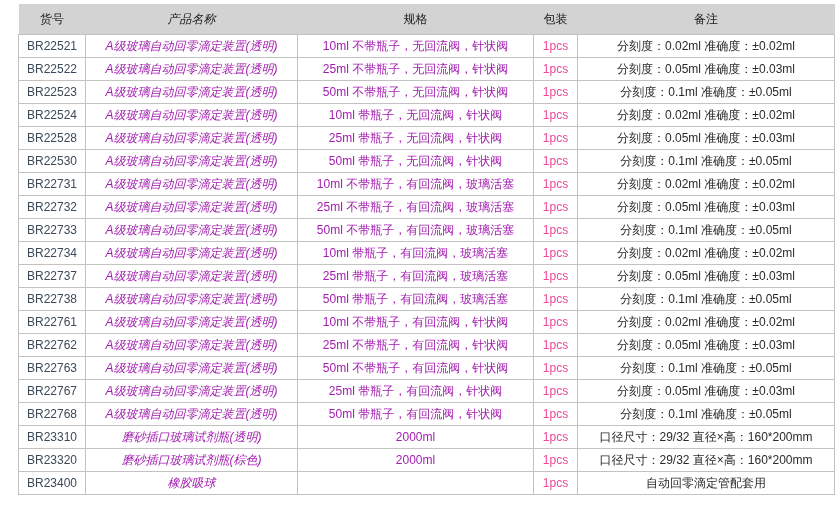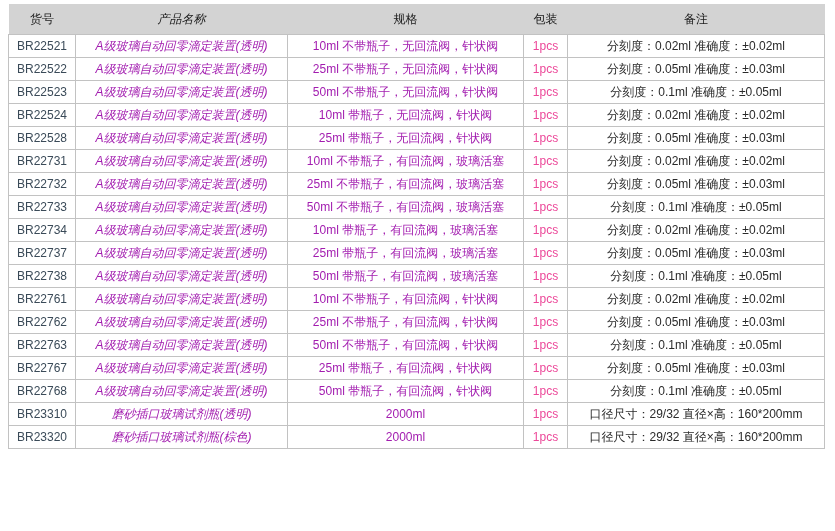--- a/index.html
+++ b/index.html
@@ -4,21 +4,21 @@
 <style>
   html, body {
     margin: 0;
     padding: 0;
     background: #ffffff;
     width: 835px;
     height: 531px;
     overflow: hidden;
   }
   .catalog-wrap {
-    padding: 4px 0 0 8px;
+    padding: 4px 0 0 18px;
   }
   table.catalog {
     border-collapse: collapse;
     table-layout: fixed;
     width: 816px;
     font-family: "Liberation Sans", "DejaVu Sans", sans-serif;
     font-size: 12px;
     color: #333333;
   }
   table.catalog th {
@@ -102,20 +102,27 @@
           <td class="col4 cell-note">分刻度：0.02ml 准确度：±0.02ml</td>
         </tr>
         <tr>
           <td class="col0 cell-code">BR22528</td>
           <td class="col1 cell-name">A级玻璃自动回零滴定装置(透明)</td>
           <td class="col2 cell-spec">25ml 带瓶子，无回流阀，针状阀</td>
           <td class="col3 cell-pack">1pcs</td>
           <td class="col4 cell-note">分刻度：0.05ml 准确度：±0.03ml</td>
         </tr>
         <tr>
+          <td class="col0 cell-code">BR22530</td>
+          <td class="col1 cell-name">A级玻璃自动回零滴定装置(透明)</td>
+          <td class="col2 cell-spec">50ml 带瓶子，无回流阀，针状阀</td>
+          <td class="col3 cell-pack">1pcs</td>
+          <td class="col4 cell-note">分刻度：0.1ml 准确度：±0.05ml</td>
+        </tr>
+        <tr>
           <td class="col0 cell-code">BR22731</td>
           <td class="col1 cell-name">A级玻璃自动回零滴定装置(透明)</td>
           <td class="col2 cell-spec">10ml 不带瓶子，有回流阀，玻璃活塞</td>
           <td class="col3 cell-pack">1pcs</td>
           <td class="col4 cell-note">分刻度：0.02ml 准确度：±0.02ml</td>
         </tr>
         <tr>
           <td class="col0 cell-code">BR22732</td>
           <td class="col1 cell-name">A级玻璃自动回零滴定装置(透明)</td>
           <td class="col2 cell-spec">25ml 不带瓶子，有回流阀，玻璃活塞</td>
@@ -191,16 +198,23 @@
           <td class="col2 cell-spec">2000ml</td>
           <td class="col3 cell-pack">1pcs</td>
           <td class="col4 cell-note">口径尺寸：29/32 直径×高：160*200mm</td>
         </tr>
         <tr>
           <td class="col0 cell-code">BR23320</td>
           <td class="col1 cell-name">磨砂插口玻璃试剂瓶(棕色)</td>
           <td class="col2 cell-spec">2000ml</td>
           <td class="col3 cell-pack">1pcs</td>
           <td class="col4 cell-note">口径尺寸：29/32 直径×高：160*200mm</td>
+        </tr>
+        <tr>
+          <td class="col0 cell-code">BR23400</td>
+          <td class="col1 cell-name">橡胶吸球</td>
+          <td class="col2 cell-spec"></td>
+          <td class="col3 cell-pack">1pcs</td>
+          <td class="col4 cell-note">自动回零滴定管配套用</td>
         </tr>
       </tbody>
   </table>
 </div>
 
 </body></html>

